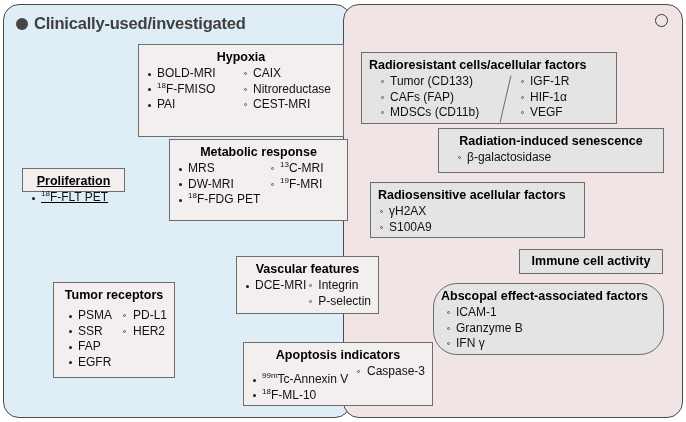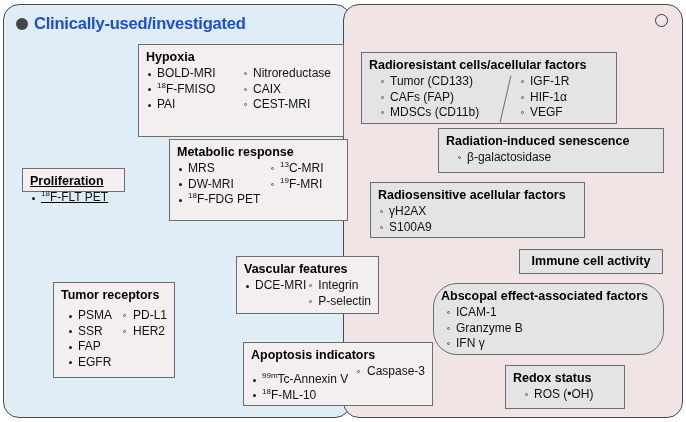--- a/index.html
+++ b/index.html
@@ -27,21 +27,21 @@
   }
   .panel-right{
     left:343px;top:4px;width:340px;height:414px;
     background:#f0e4e4;
   }
   .panel-title{
     position:absolute;
     top:9px;
     font-size:16.5px;
     font-weight:bold;
-    color:#1d4ed8;
+    color:#404040;
     white-space:nowrap;
     letter-spacing:-0.2px;
     display:flex;
     align-items:center;
     gap:6px;
   }
   .panel-left .panel-title{left:12px;}
   .panel-right .panel-title{right:14px;}
   .dot-filled{
     width:12px;height:12px;border-radius:50%;
@@ -59,20 +59,21 @@
     box-sizing:border-box;
     border:1.4px solid #6d6d6d;
     padding:4px 7px 5px 7px;
   }
   .card.light{ background:#f2efee; }
   .card.grey{  background:#e4e4e4; }
   .card-title{
     font-size:12.5px;
     font-weight:bold;
     color:#000;
+    text-align:center;
     line-height:16px;
     white-space:nowrap;
     margin-bottom:1px;
   }
   .card-title.left{ text-align:left; }
   .cols{
     display:flex;
     align-items:flex-start;
   }
   ul.bl{
@@ -131,22 +132,22 @@
 
   <div class="card light" style="left:138px;top:44px;width:206px;height:93px;">
     <div class="card-title">Hypoxia</div>
     <div class="cols">
       <ul class="bl filled" style="width:96px;">
         <li>BOLD-MRI</li>
         <li><sup>18</sup>F-FMISO</li>
         <li>PAI</li>
       </ul>
       <ul class="bl open">
+        <li>CAIX</li>
         <li>Nitroreductase</li>
-        <li>CAIX</li>
         <li>CEST-MRI</li>
       </ul>
     </div>
   </div>
 
   <div class="card light" style="left:169px;top:139px;width:179px;height:82px;">
     <div class="card-title">Metabolic response</div>
     <div class="cols">
       <ul class="bl filled" style="width:92px;">
         <li>MRS</li>
@@ -247,20 +248,14 @@
 
   <div class="card grey" style="left:433px;top:283px;width:231px;height:72px;border-radius:24px;">
     <div class="card-title left">Abscopal effect-associated factors</div>
     <ul class="bl open" style="margin-left:4px;">
       <li>ICAM-1</li>
       <li>Granzyme B</li>
       <li>IFN γ</li>
     </ul>
   </div>
 
-  <div class="card grey" style="left:505px;top:365px;width:120px;height:44px;">
-    <div class="card-title">Redox status</div>
-    <ul class="bl open" style="margin-left:10px;">
-      <li>ROS (•OH)</li>
-    </ul>
-  </div>
 
 </div>
 
 </body></html>

